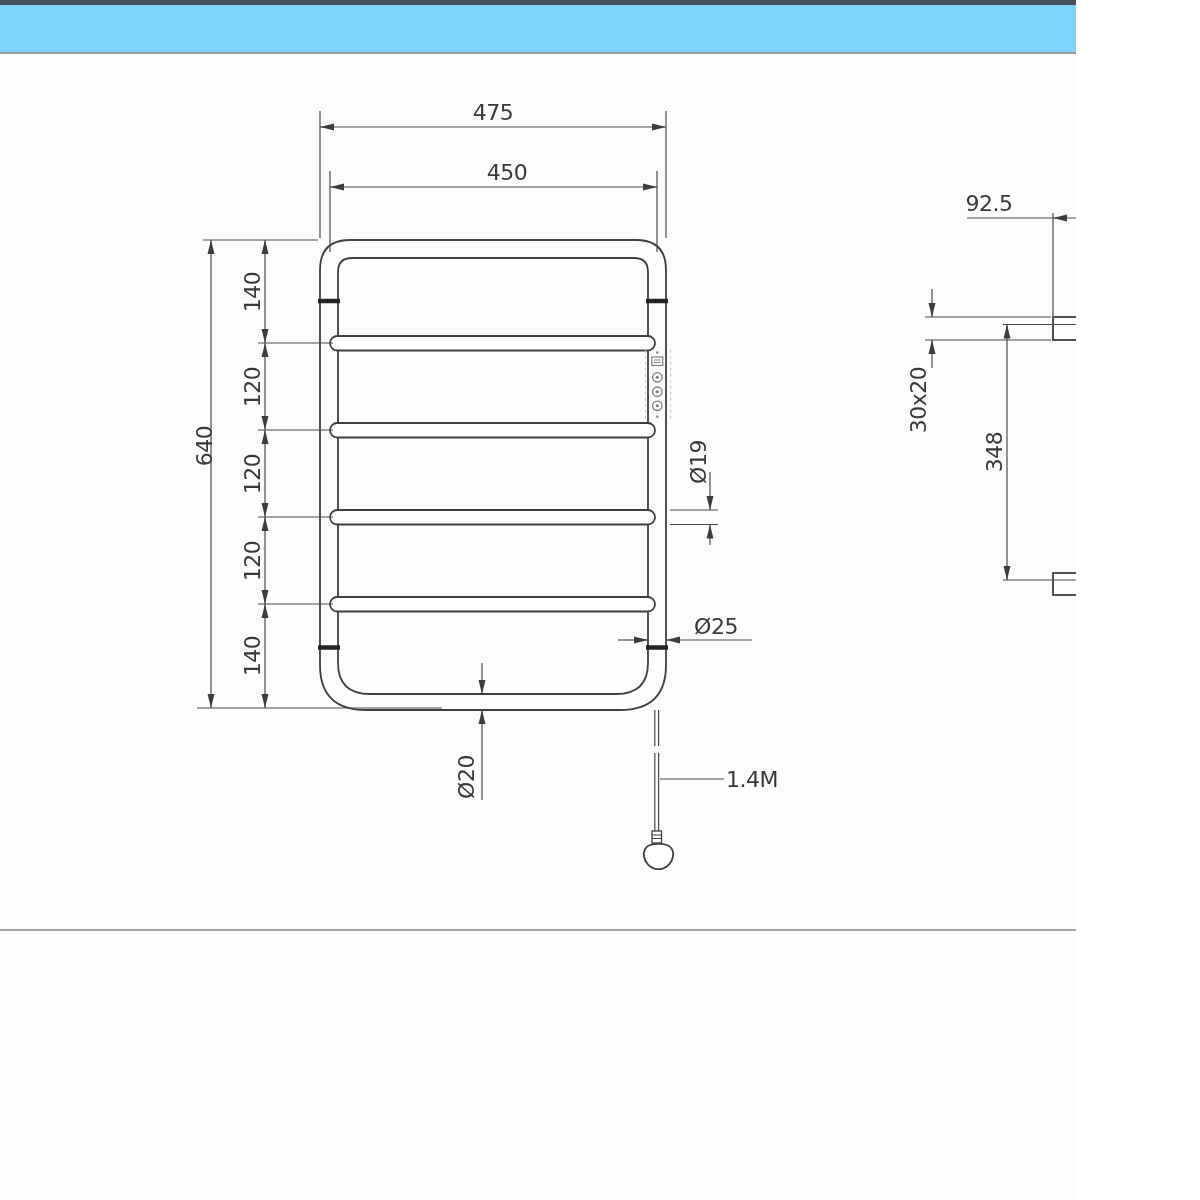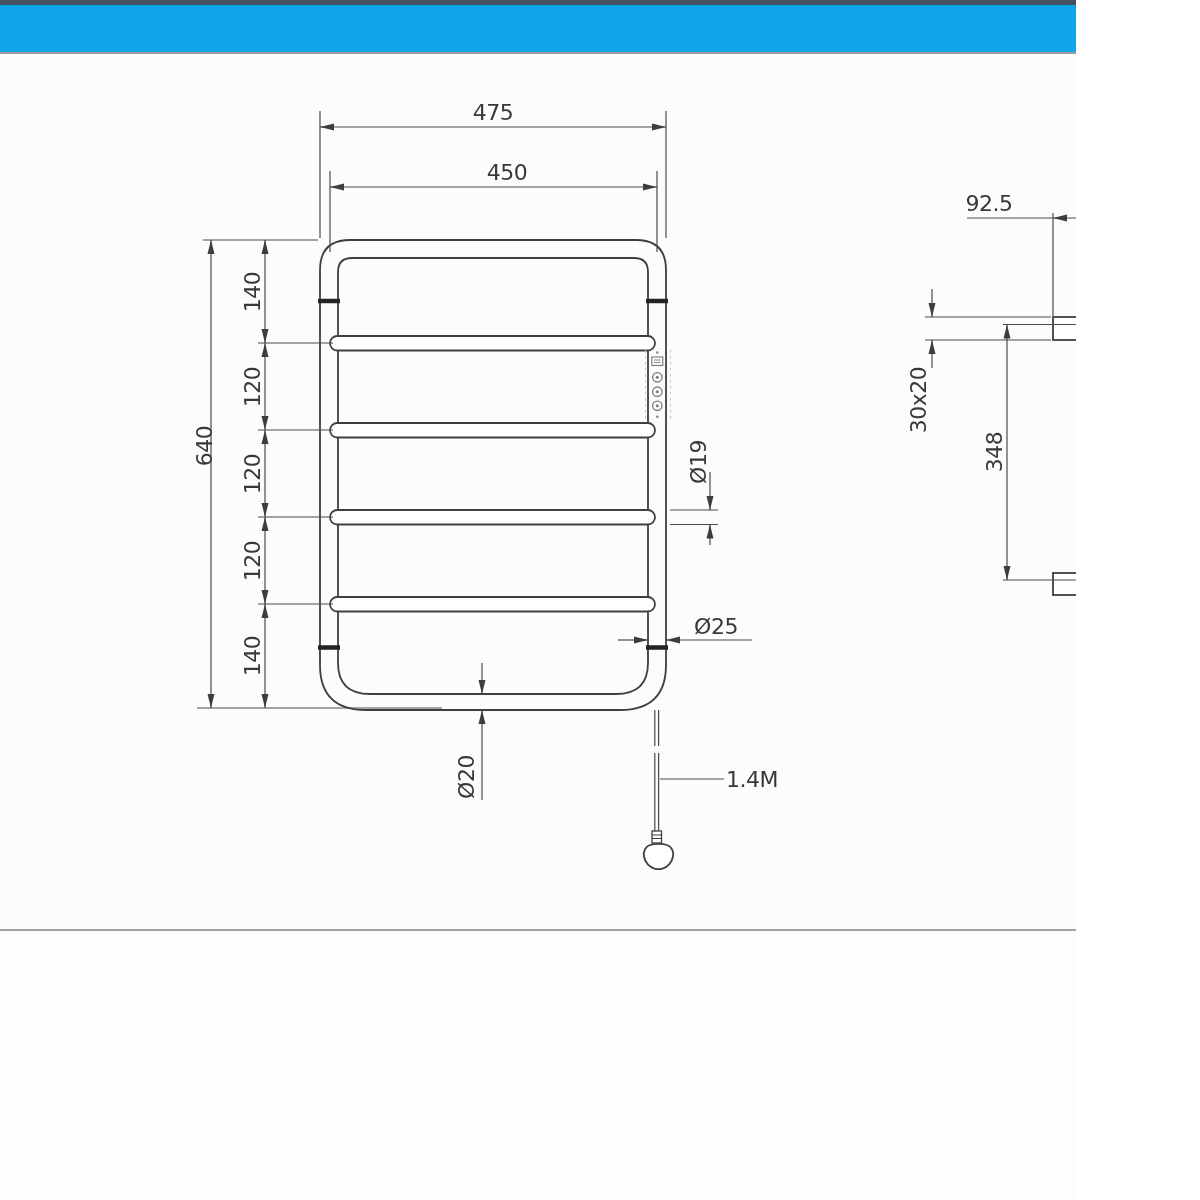--- a/index.html
+++ b/index.html
@@ -1,16 +1,16 @@
 <!DOCTYPE html>
 <html><head>
 <meta charset="utf-8">
 <style>
   html,body{margin:0;padding:0;background:#ffffff;}
-  .page{position:relative;width:1076px;height:1200px;background:#0ea5e9;overflow:hidden;
+  .page{position:relative;width:1076px;height:1200px;background:#7dd3fc;overflow:hidden;
         font-family:"DejaVu Sans","Liberation Sans",sans-serif;}
   .topbar{position:absolute;left:0;top:0;width:1200px;height:5px;background:#47525d;}
   .rule-top{position:absolute;left:0;top:52px;width:1200px;height:2px;background:#9b9b9b;}
   .rule-bottom{position:absolute;left:0;top:929px;width:1200px;height:2px;background:#a3a3a3;}
   .drawing-area{position:absolute;left:0;top:54px;width:1200px;height:875px;background:#fcfcfb;}
   .drawing-svg{position:absolute;left:0;top:-54px;}
   .bottom-area{position:absolute;left:0;top:931px;width:1200px;height:269px;background:#fdfdfd;}
 
   
   .geo{stroke:#3f3f3f;stroke-width:1.8;fill:none;}

